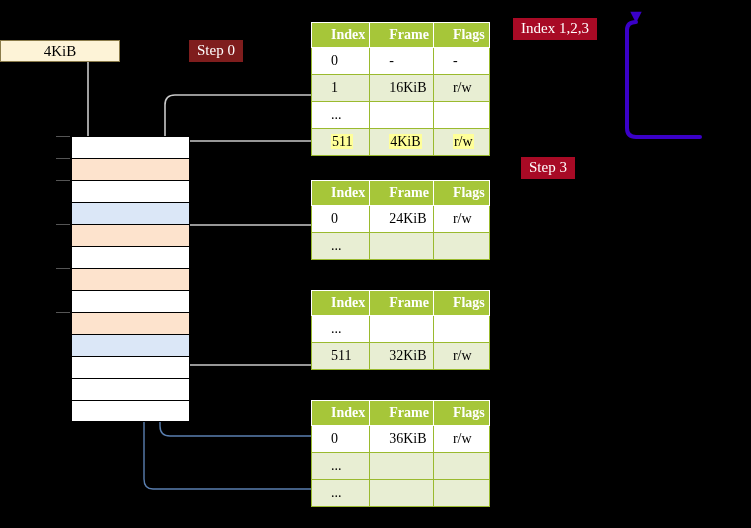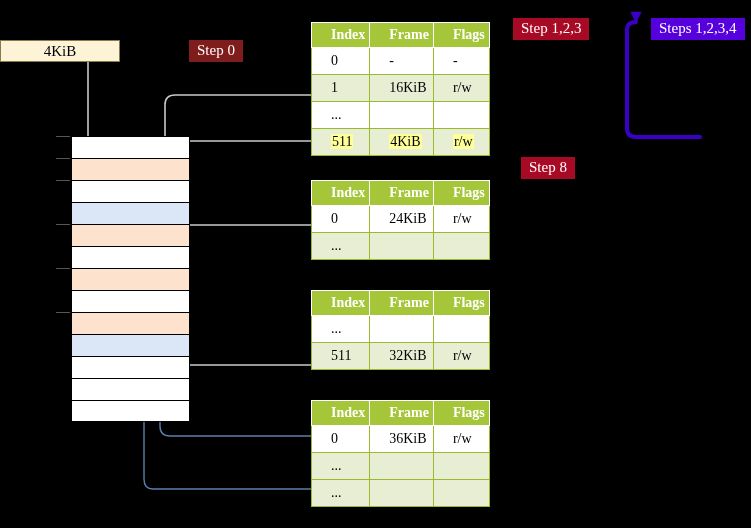--- a/index.html
+++ b/index.html
@@ -127,27 +127,24 @@
   </svg>
 
   <div class="callout" style="left:0px;top:40px;width:120px;height:22px;">
     <span>4KiB</span>
   </div>
 
   <div class="badge" style="left:189px;top:40px;background:#7f1d1d;">
     <span>Step 0</span>
   </div>
   <div class="badge" style="left:513px;top:18px;background:#a80a25;">
-    <span>Step 1,2,3</span>
-  </div>
-  <div class="badge" style="left:651px;top:18px;background:#5500dd;">
-    <span>Steps 1,2,3,4</span>
+    <span>Index 1,2,3</span>
   </div>
   <div class="badge" style="left:521px;top:157px;background:#a80a25;">
-    <span>Step 8</span>
+    <span>Step 3</span>
   </div>
 
   <div id="memcol">
       <div class="memrow" style="top: 0px;"></div>
       <div class="tick" style="top: 0px;"></div>
       <div class="memrow orange" style="top: 22px;"></div>
       <div class="tick" style="top: 22px;"></div>
       <div class="memrow" style="top: 44px;"></div>
       <div class="tick" style="top: 44px;"></div>
       <div class="memrow blue" style="top: 66px;"></div>

